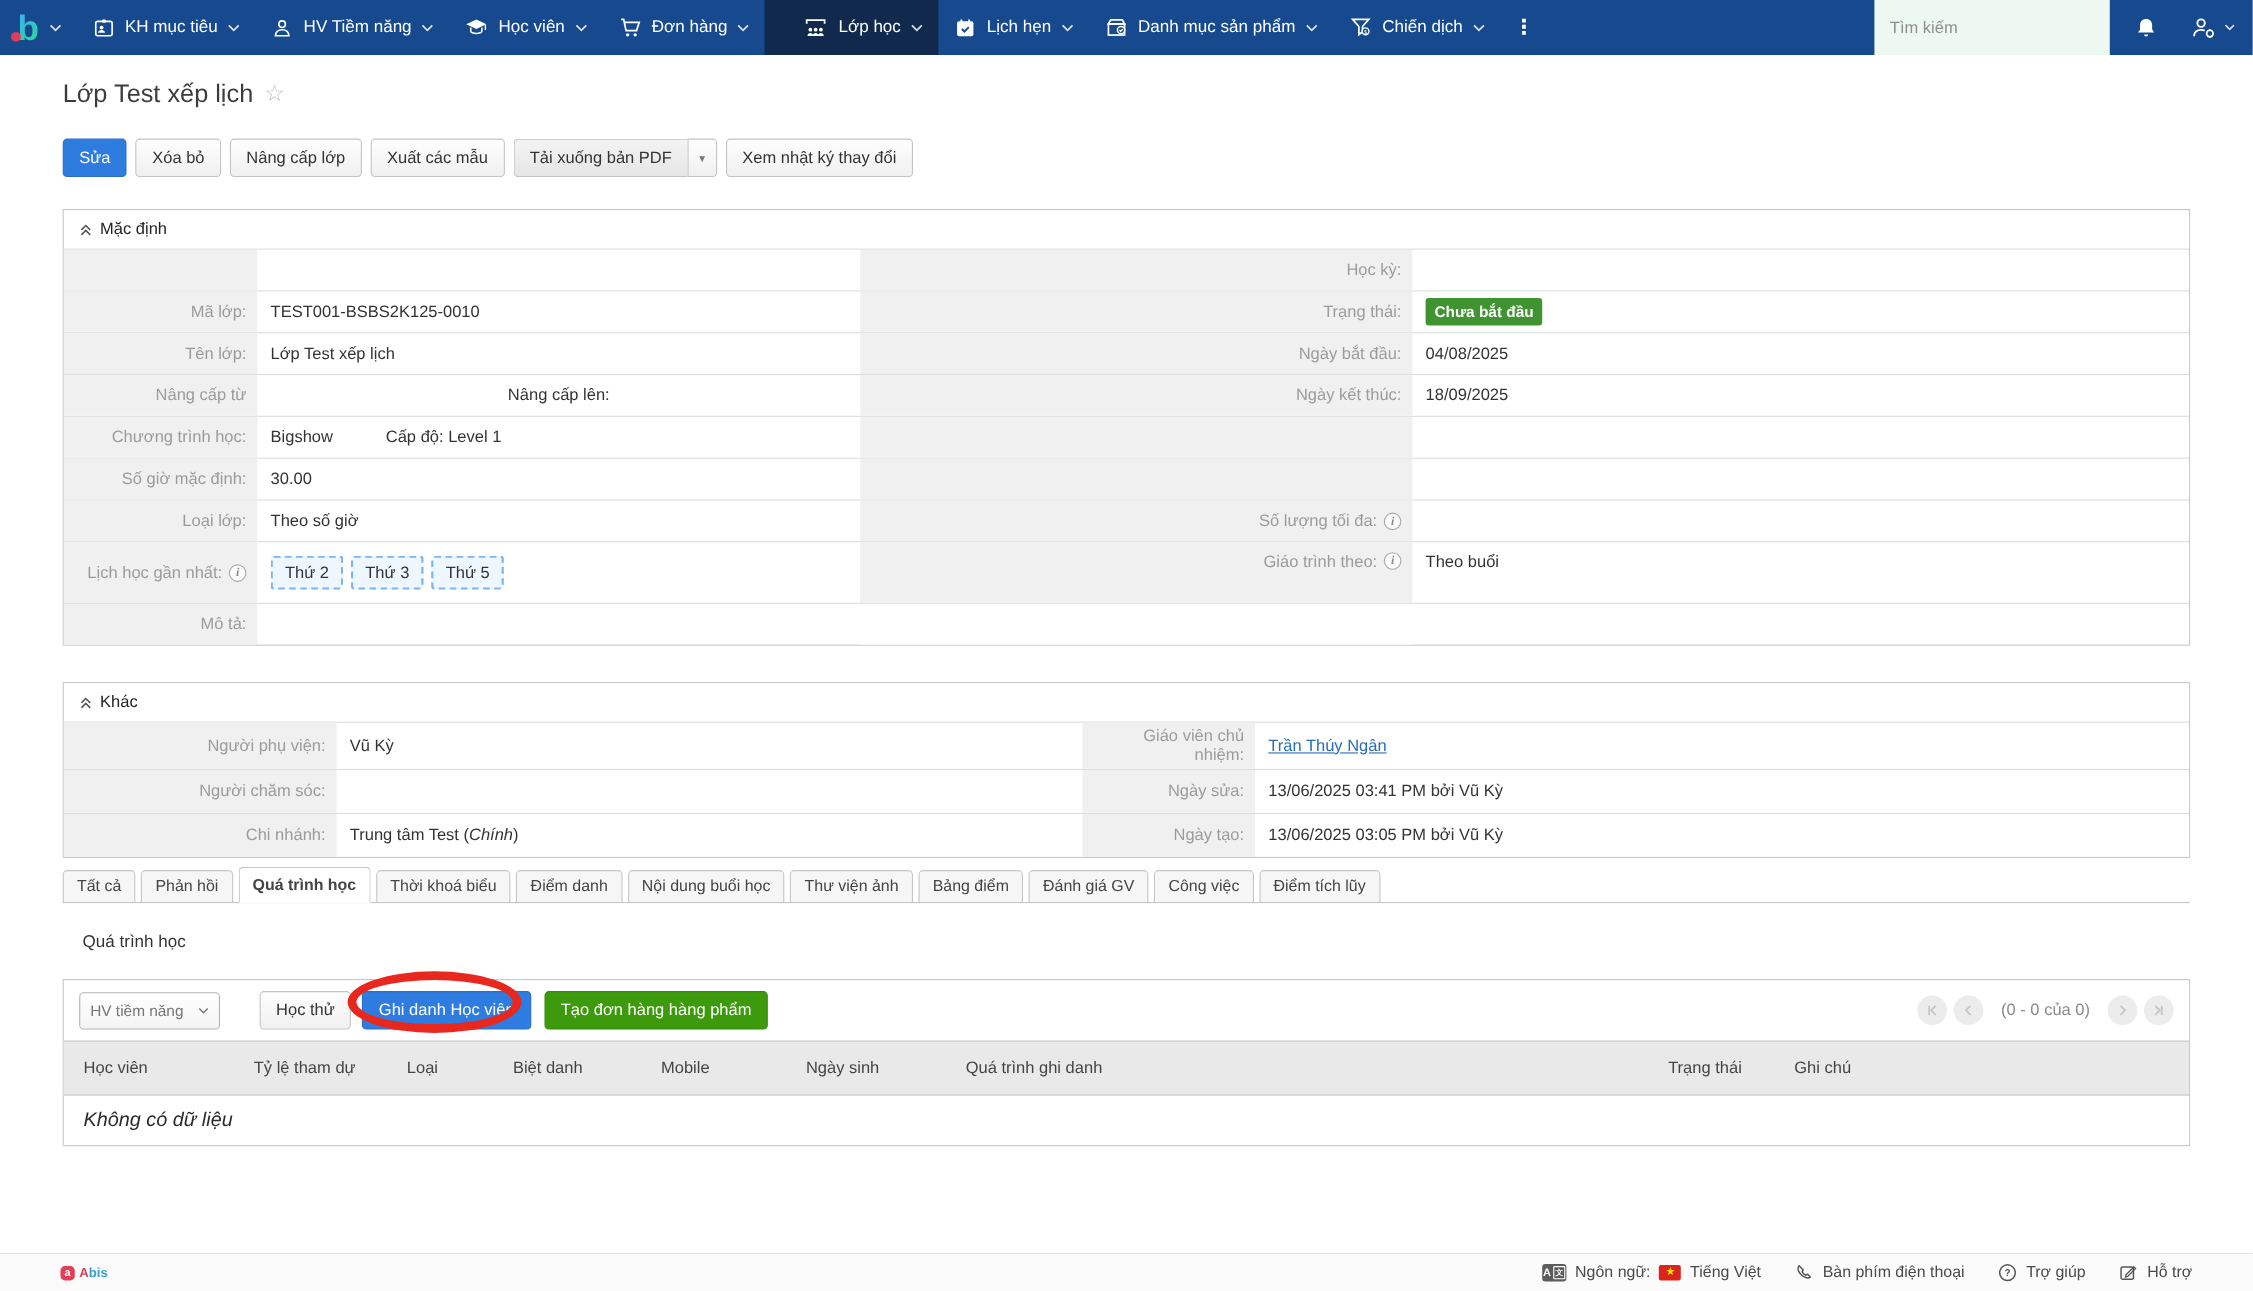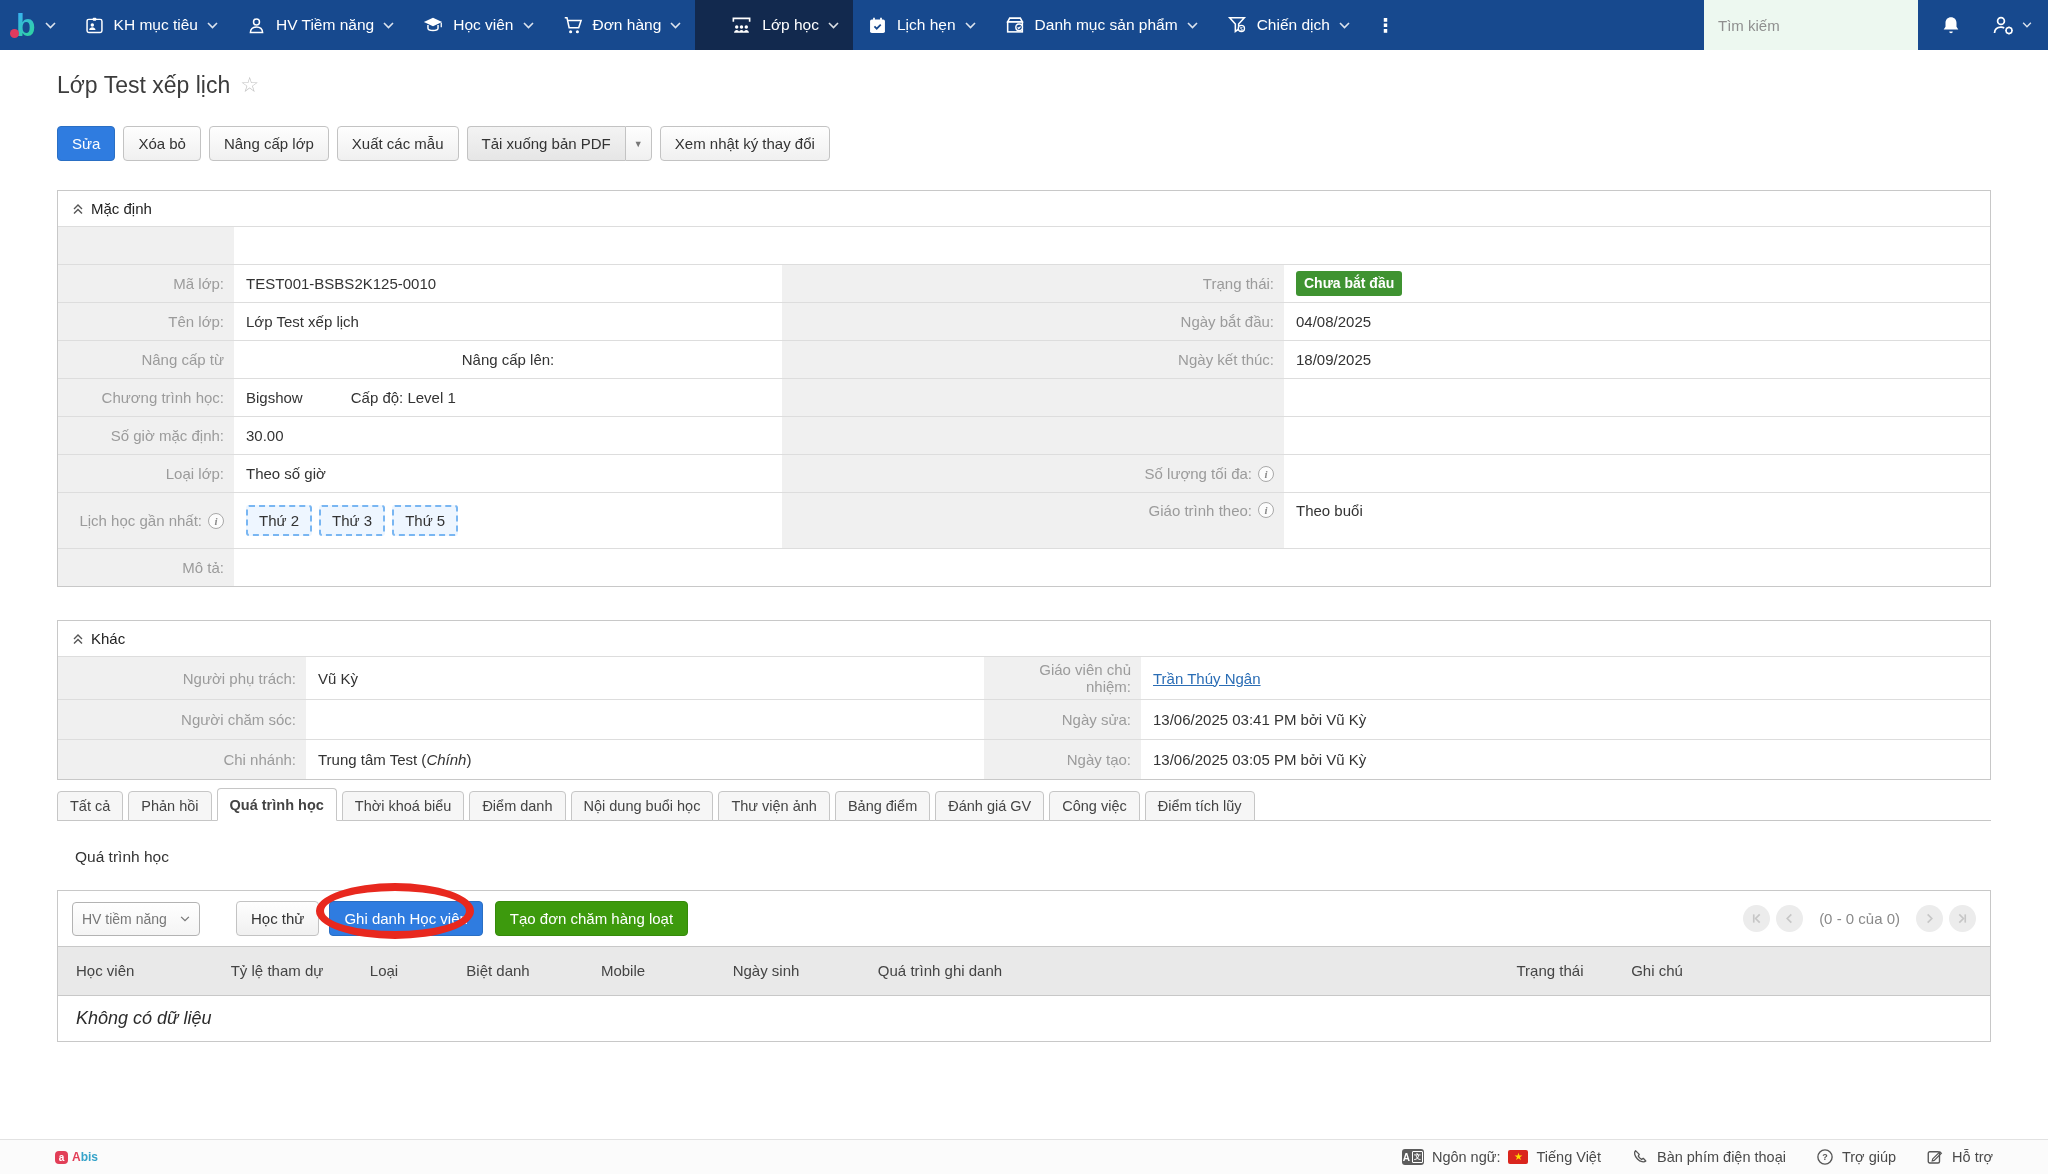--- a/index.html
+++ b/index.html
@@ -274,20 +274,21 @@
     <div class="sec-head">
       <svg width="12" height="12" viewBox="0 0 12 12">
           <path d="M2 6l4-4 4 4M2 10.5l4-4 4 4" fill="none" stroke="#555" stroke-width="1.4"></path>
         </svg>
       <span>Mặc định</span>
     </div>
 
     <div class="drow">
       <div class="cell lbl"></div>
       <div class="cell val"></div>
+      <div class="cell lbl">Học kỳ:</div>
       <div class="cell val"></div>
     </div>
     <div class="drow">
       <div class="cell lbl">Mã lớp:</div>
       <div class="cell val">TEST001-BSBS2K125-0010</div>
       <div class="cell lbl">Trạng thái:</div>
       <div class="cell val">
           <span class="badge">Chưa bắt đầu</span>
         </div>
     </div>
@@ -352,21 +353,21 @@
   </div>
 
   <div class="section khac">
     <div class="sec-head">
       <svg width="12" height="12" viewBox="0 0 12 12">
           <path d="M2 6l4-4 4 4M2 10.5l4-4 4 4" fill="none" stroke="#555" stroke-width="1.4"></path>
         </svg>
       <span>Khác</span>
     </div>
     <div class="drow">
-      <div class="cell lbl">Người phụ trách:</div>
+      <div class="cell lbl">Người phụ viện:</div>
       <div class="cell val">Vũ Kỳ</div>
       <div class="cell lbl">Giáo viên chủ nhiệm:</div>
       <div class="cell val">
           <span class="ilink">Trần Thúy Ngân</span>
         </div>
     </div>
     <div class="drow">
       <div class="cell lbl">Người chăm sóc:</div>
       <div class="cell val"></div>
       <div class="cell lbl">Ngày sửa:</div>
@@ -404,21 +405,21 @@
 <div class="proc-box">
   <div class="toolbar">
     <div class="fake-select">
       <span>HV tiềm năng</span>
       <svg width="10" height="6" viewBox="0 0 11 7">
           <path d="M1 1l4.5 4.5L10 1" fill="none" stroke="#777" stroke-width="1.5"></path>
         </svg>
     </div>
     <button class="btn tb-btn first">Học thử</button>
     <button class="btn btn-primary tb-btn">Ghi danh Học viên</button>
-    <button class="btn btn-green">Tạo đơn chăm hàng loạt</button>
+    <button class="btn btn-green">Tạo đơn hàng hàng phẩm</button>
     <div class="annotation-ellipse"></div>
 
     <div class="pager">
       <button class="pg-btn">
         <svg width="11" height="11" viewBox="0 0 12 12">
             <path d="M3 1.5v9" stroke="#c6c6c6" stroke-width="1.8"></path>
             <path d="M9.5 1.5L5 6l4.5 4.5" fill="none" stroke="#c6c6c6" stroke-width="1.8"></path>
           </svg>
       </button>
       <button class="pg-btn">

